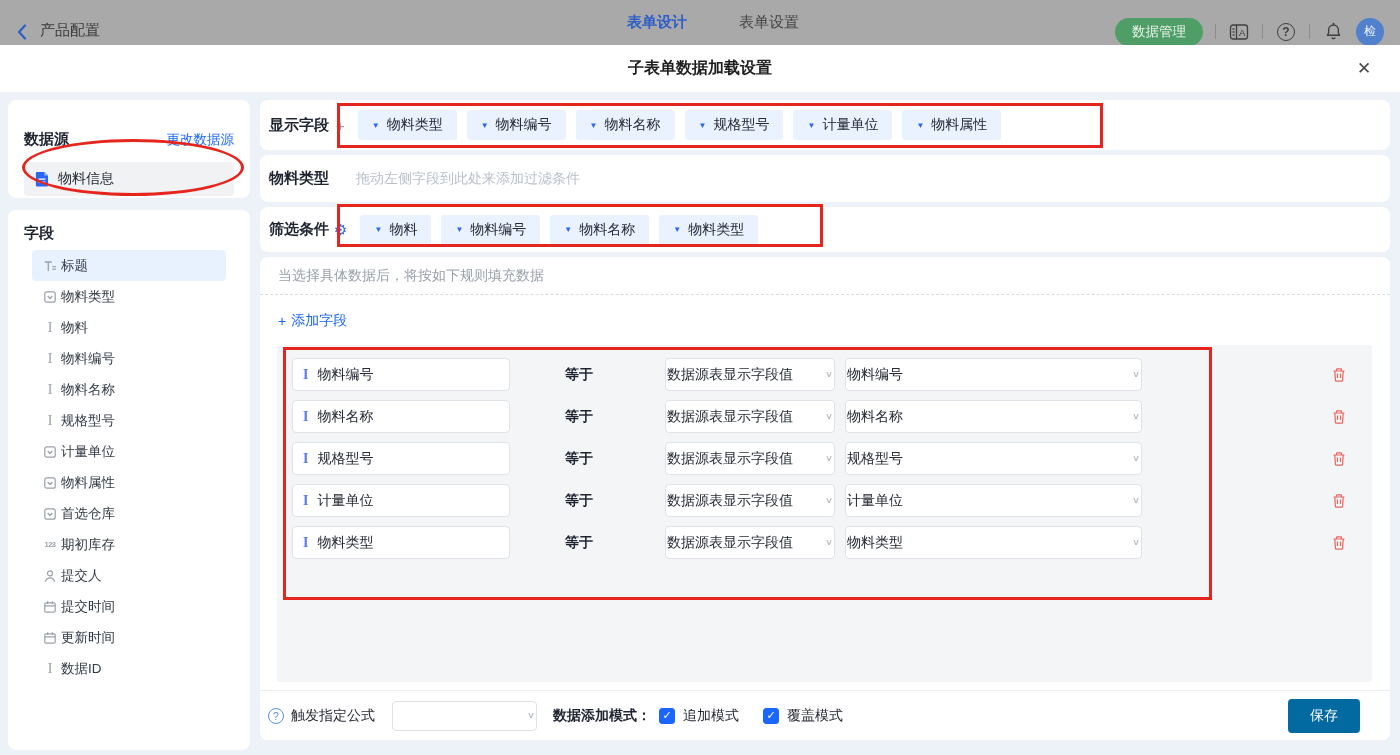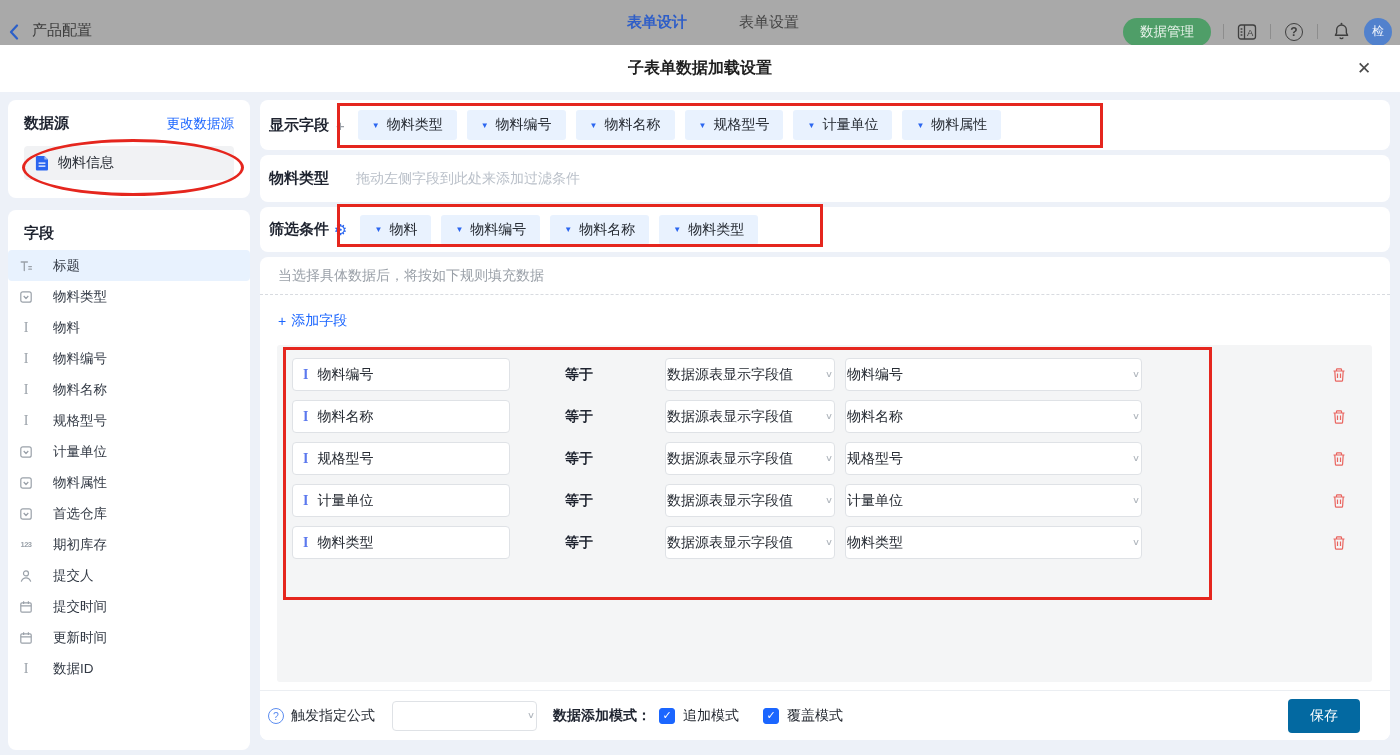--- a/index.html
+++ b/index.html
@@ -1,21 +1,21 @@
 <!DOCTYPE html>
 <html><head>
 <meta charset="utf-8">
 <style>
   * { margin:0; padding:0; box-sizing:border-box; }
   body { font-family:"Liberation Sans","DejaVu Sans",sans-serif; background:#dfe4ec; }
   #stage { position:relative; width:1400px; height:755px; background:#edf1f8; overflow:hidden; }
 
   
   .topbar { position:absolute; left:0; top:0; width:1400px; height:63px; background:#a9a9a9;
-            display:flex; align-items:center; padding:0 8px; }
+            display:flex; align-items:center; padding:0 16px; }
   .tb-left { display:flex; align-items:center; gap:10px; }
   .tb-back { width:14px; height:16px; display:flex; align-items:center; cursor:pointer; }
   .tb-title { font-size:15px; color:#3b3b3b; position:relative; padding-bottom:2px; }
   .tb-title::after { content:""; position:absolute; left:0; right:-4px; bottom:-6px; border-bottom:1px dashed #8a8a8a; }
   .tb-tabs { position:absolute; left:605px; top:0; height:45px; display:flex; align-items:center; gap:8px; }
   .tb-tab { font-size:15px; color:#454545; padding:0 22px; cursor:pointer; }
   .tb-tab.active { color:#2e5ec8; font-weight:600; }
   .tb-right { margin-left:auto; display:flex; align-items:center; gap:12px; }
   .pill { height:28px; padding:0 17px; border-radius:15px; background:#4f9e68; color:#e8f3ea;
           font-size:13.5px; display:flex; align-items:center; cursor:pointer; }
@@ -36,30 +36,30 @@
   
   .card { position:absolute; background:#fff; border-radius:8px; }
   #card-ds     { left:8px;   top:100px; width:242px;  height:98px;  padding:14px 16px 0; }
   #card-fields { left:8px;   top:210px; width:242px;  height:540px; padding:14px 0 0; }
   #card-display{ left:260px; top:100px; width:1130px; height:50px; }
   #card-filter { left:260px; top:155px; width:1130px; height:47px; }
   #card-screen { left:260px; top:207px; width:1130px; height:45px; }
   #card-main   { left:260px; top:257px; width:1130px; height:483px; }
 
   
-  .ds-head { display:flex; align-items:center; justify-content:space-between; }
+  .ds-head { display:flex; align-items:center; justify-content:space-between;margin-top:16px; }
   .ds-title { font-size:15px; font-weight:700; color:#1f2430; }
   .ds-link { font-size:13.5px; color:#1b66ff; cursor:pointer; }
   .ds-item { margin-top:13px; height:34px; background:#f1f2f4; border-radius:4px; display:flex;
              align-items:center; gap:8px; padding:0 10px; cursor:pointer; }
   .ds-item-label { font-size:14px; color:#262b33; font-weight:500; }
 
   
   .fl-title { font-size:15px; font-weight:700; color:#1f2430; padding:0 16px; margin-bottom:7px; }
-  .fl-item { height:31px; display:flex; align-items:center; gap:19px; padding:0 10px; margin:0 0;
+  .fl-item { height:31px; display:flex; align-items:center; gap:3px; padding:0 10px; margin:0 24px;
              border-radius:4px; cursor:pointer; }
   .fl-item.sel { background:#e8f2fe; }
   .fi-ic { width:16px; height:16px; display:flex; align-items:center; justify-content:center; color:#9aa1a9; flex:none; }
   .fi-lb { font-size:13.5px; color:#333a45; white-space:nowrap; }
   .serif-i { font-family:"Liberation Serif","DejaVu Serif",serif; font-size:14px; line-height:1; color:#9aa1a9; }
   .num-glyph { font-size:7.5px; letter-spacing:-0.5px; color:#9aa1a9; font-weight:600; }
 
   
   .row-line { display:flex; align-items:center; height:100%; padding-left:9px; }
   .row-label { font-size:15px; font-weight:600; color:#1f2430; white-space:nowrap; }

